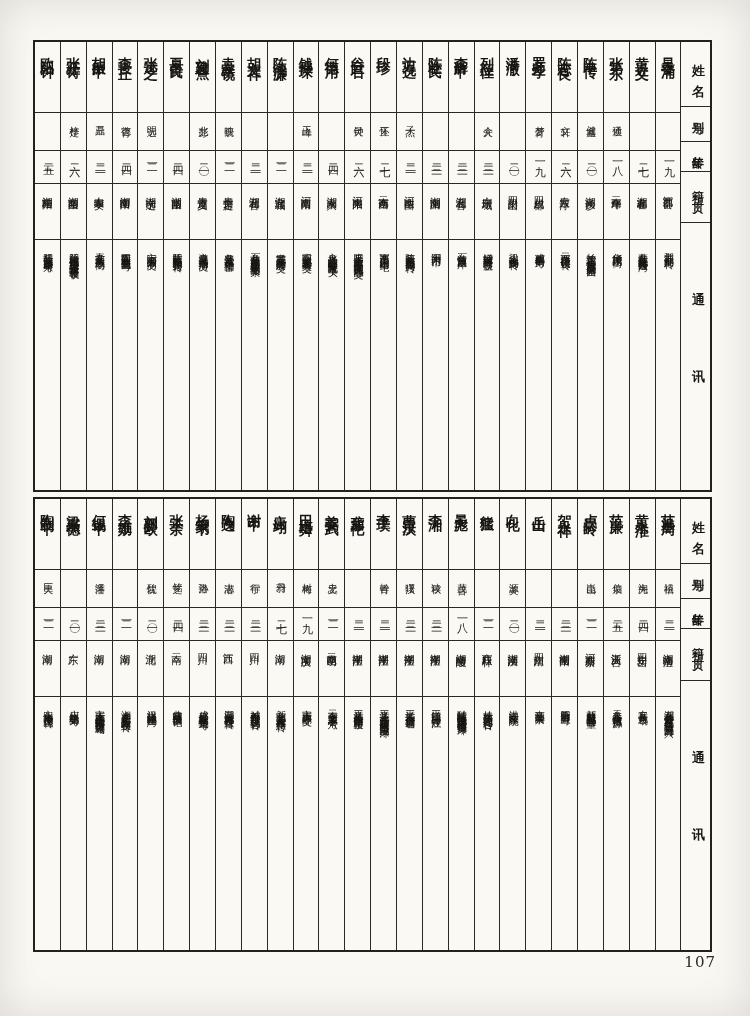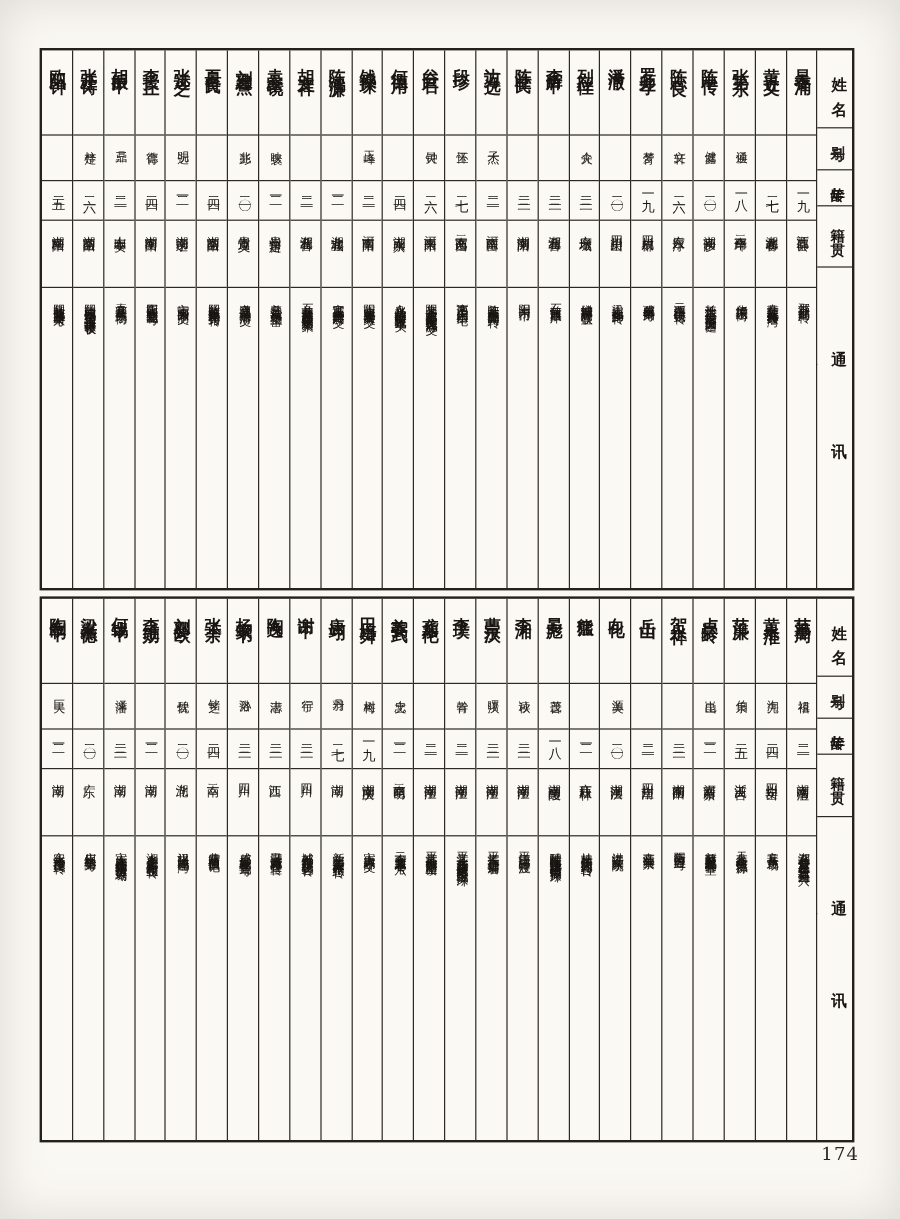--- a/index.html
+++ b/index.html
@@ -417,14 +417,14 @@
         <div class="cell r-address">广州小纸巷第三号</div>
       </div>
       <div class="col">
         <div class="cell r-name">陶制平</div>
         <div class="cell r-alias">巨夫</div>
         <div class="cell r-age">二一</div>
         <div class="cell r-native">湖南</div>
         <div class="cell r-address">安化小淹市皮德茂转</div>
       </div>
     </div>
-  <div class="page-number">174</div>
+  <div class="page-number">107</div>
 </div>
 
 </body></html>

